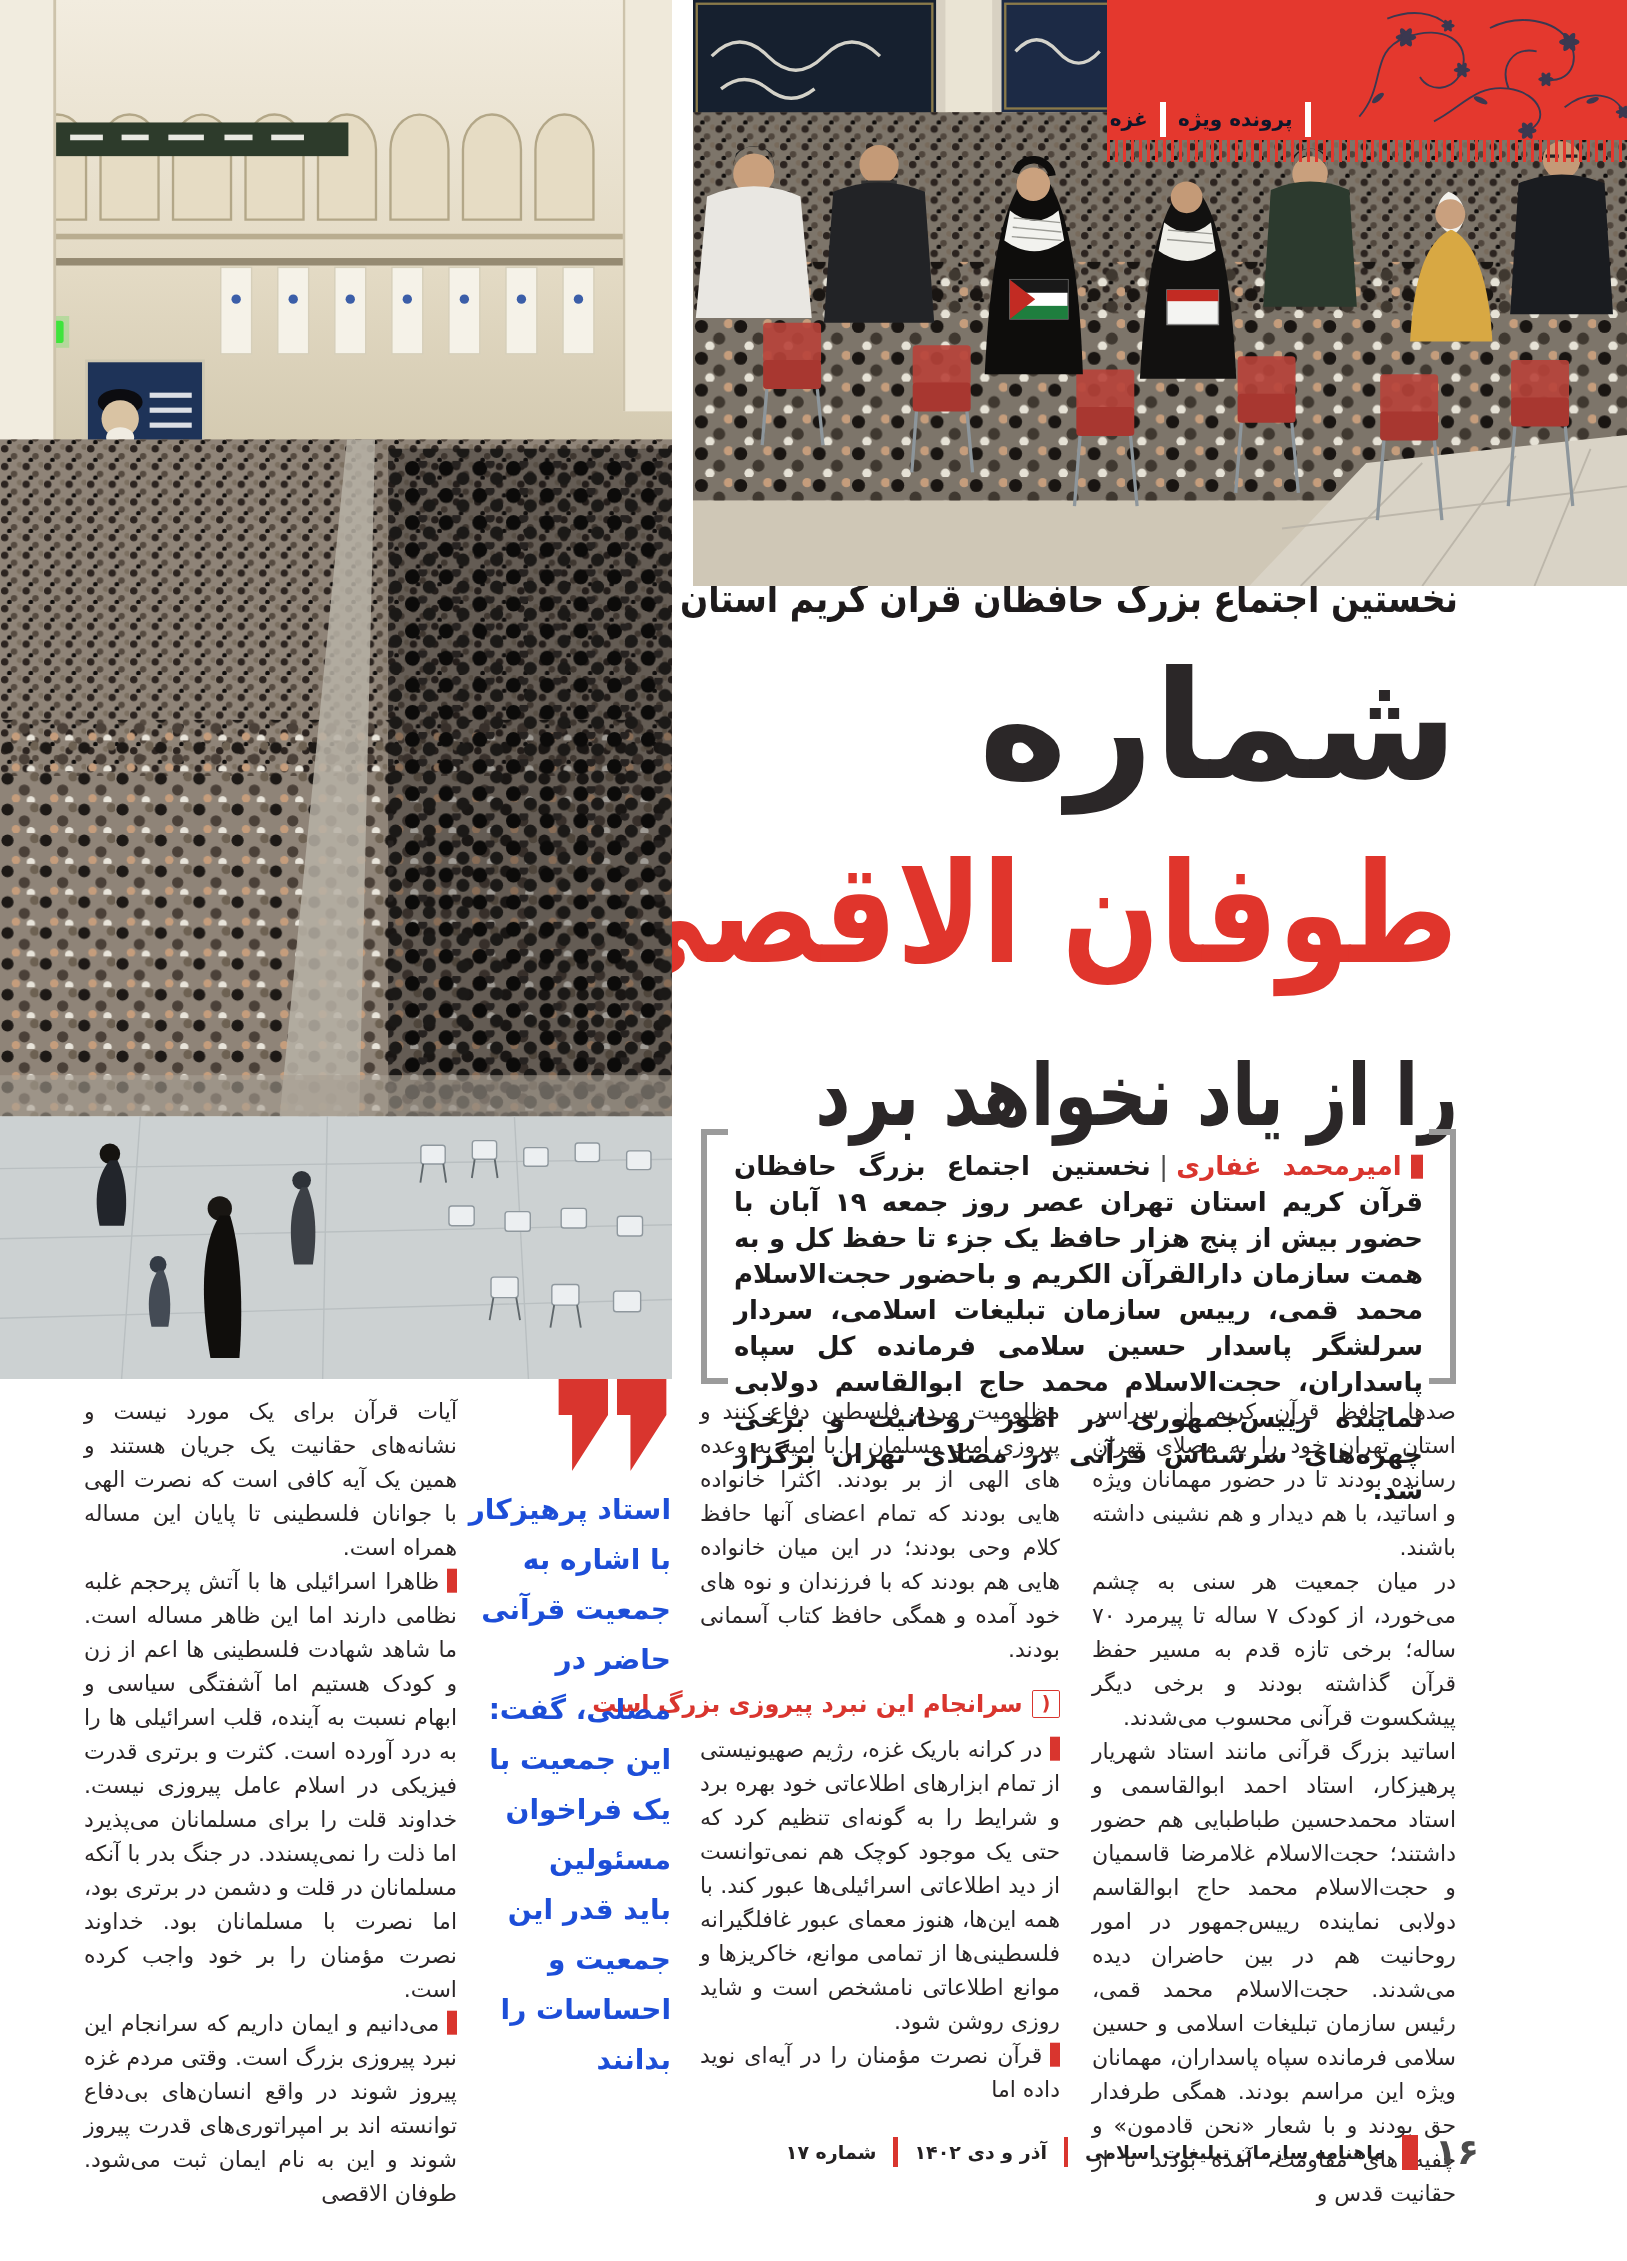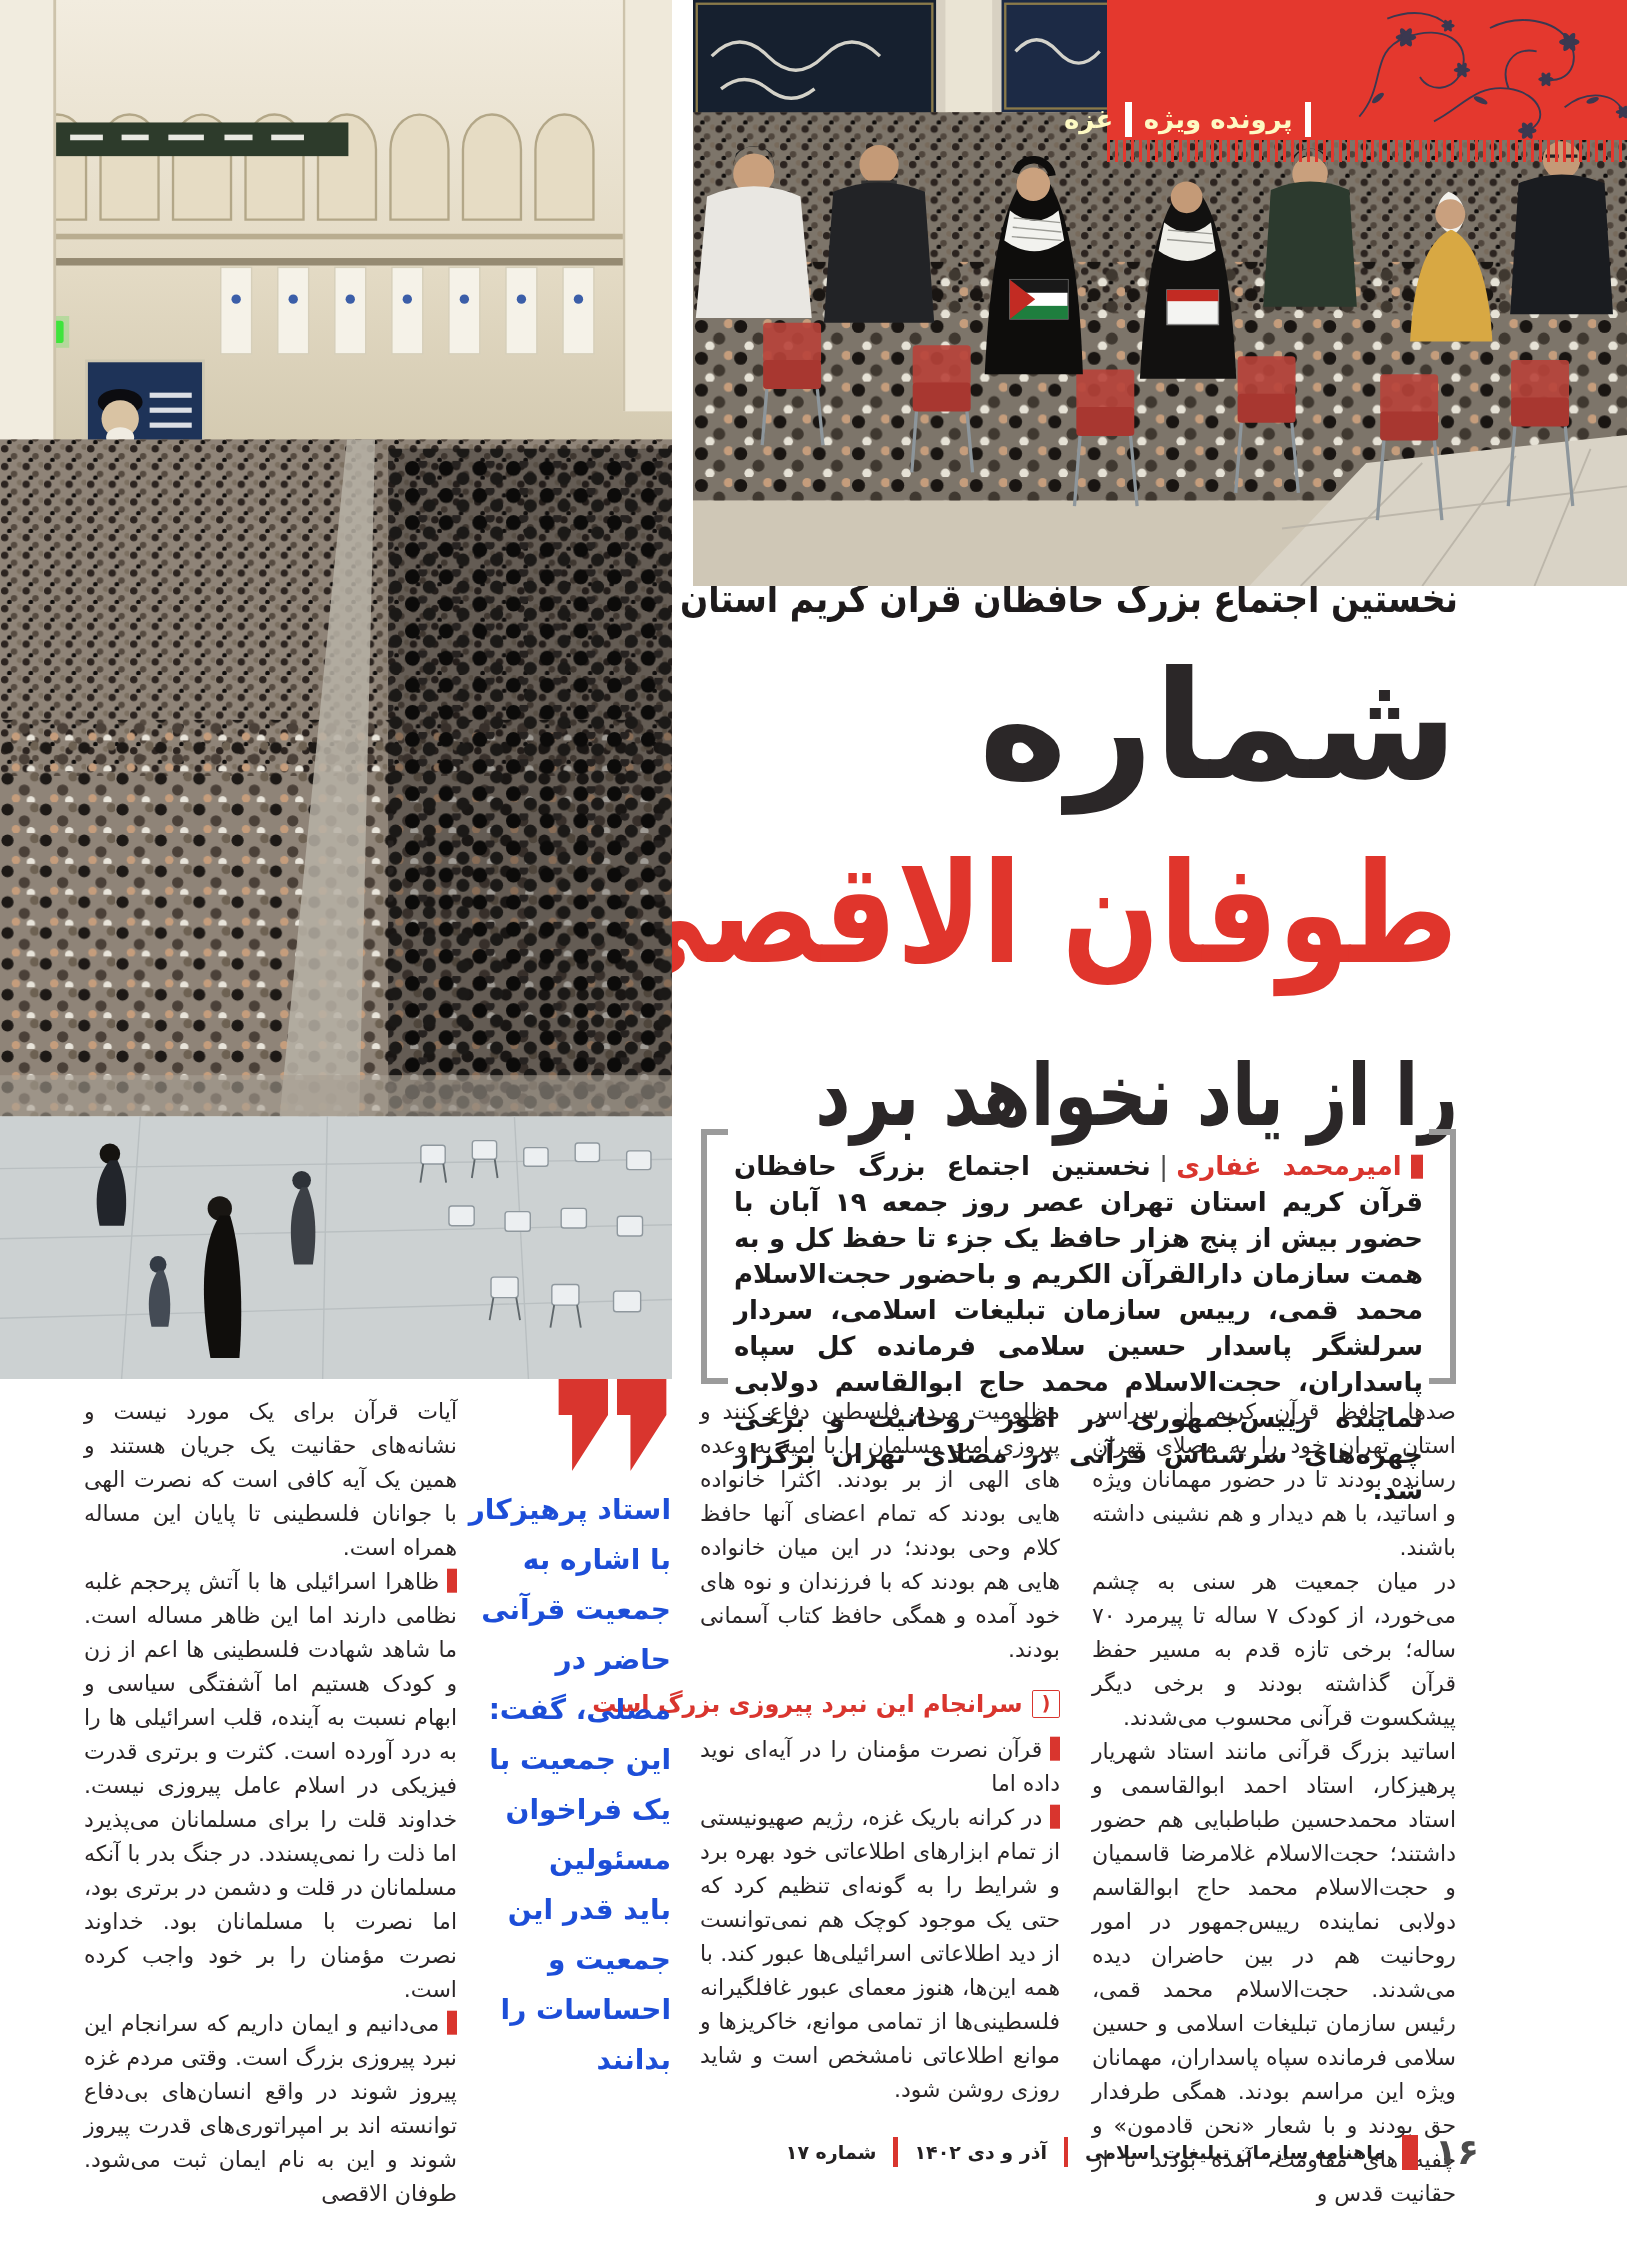--- a/index.html
+++ b/index.html
@@ -8,21 +8,21 @@
     font-family:"DejaVu Sans",sans-serif;overflow:hidden;
   }
   .abs{position:absolute;}
   .rtl{direction:rtl;}
 
   
   .banner{left:1107px;top:0;width:520px;height:140px;background:#e4382e;z-index:3;}
   .banner svg.floral{position:absolute;right:0;top:0;width:100%;height:100%;}
   .banner-label{position:absolute;right:316px;bottom:2.8px;display:flex;align-items:center;gap:12px;direction:rtl;}
   .banner-bar{display:inline-block;width:6.5px;height:35px;background:#ffffff;}
-  .banner-label .lbl{font-size:26px;font-weight:bold;color:#fef9c3;white-space:nowrap;line-height:35px;}
+  .banner-label .lbl{font-size:20px;font-weight:bold;color:#0f172a;white-space:nowrap;line-height:35px;}
   .fringe{left:1107px;top:140px;width:520px;height:21.5px;z-index:3;
     background:repeating-linear-gradient(to right,#e4382e 0 3.3px,rgba(0,0,0,0) 3.3px 8px);}
 
   
   .photo-left{left:0;top:0;width:672px;height:1379px;z-index:1;background:#d9d0ba;}
   .photo-right{left:693px;top:0;width:934px;height:586px;z-index:1;background:#cfc7b6;}
   .photo-left svg,.photo-right svg{width:100%;height:100%;display:block;}
 
   
   .kicker{right:169px;top:576px;width:935px;text-align:right;font-size:39px;font-weight:bold;
@@ -409,22 +409,22 @@
   <p><span>در میان جمعیت هر سنی به چشم می‌خورد، از کودک ۷ ساله تا پیرمرد ۷۰ ساله؛ برخی تازه قدم به مسیر حفظ قرآن گذاشته بودند و برخی دیگر پیشکسوت قرآنی محسوب می‌شدند.</span></p>
   <p><span>اساتید بزرگ قرآنی مانند استاد شهریار پرهیزکار، استاد احمد ابوالقاسمی و استاد محمدحسین طباطبایی هم حضور داشتند؛ حجت‌الاسلام غلامرضا قاسمیان و حجت‌الاسلام محمد حاج ابوالقاسم دولابی نماینده رییس‌جمهور در امور روحانیت هم در بین حاضران دیده می‌شدند. حجت‌الاسلام محمد قمی، رئیس سازمان تبلیغات اسلامی و حسین سلامی فرمانده سپاه پاسداران، مهمانان ویژه این مراسم بودند. همگی طرفدار حق بودند و با شعار «نحن قادمون» و چفیه های مقاومت، آمده بودند تا از حقانیت قدس و</span></p>
 </div>
 
 <div class="abs col col-mid">
   <p><span>مظلومیت مردم فلسطین دفاع کنند و پیروزی امت مسلمان را با امید به وعده های الهی از بر بودند. اکثرا خانواده هایی بودند که تمام اعضای آنها حافظ کلام وحی بودند؛ در این میان خانواده هایی هم بودند که با فرزندان و نوه های خود آمده و همگی حافظ کتاب آسمانی بودند.</span></p>
   <div class="subhead">
     <span class="subicon">(</span>
     <span>سرانجام این نبرد پیروزی بزرگ است</span>
   </div>
+  <p><span class="pmark"></span><span>در کرانه باریک غزه، رژیم صهیونیستی از تمام ابزارهای اطلاعاتی خود بهره برد و شرایط را به گونه‌ای تنظیم کرد که حتی یک موجود کوچک هم نمی‌توانست از دید اطلاعاتی اسرائیلی‌ها عبور کند. با همه این‌ها، هنوز معمای عبور غافلگیرانه فلسطینی‌ها از تمامی موانع، خاکریزها و موانع اطلاعاتی نامشخص است و شاید روزی روشن شود.</span></p>
   <p><span class="pmark"></span><span>قرآن نصرت مؤمنان را در آیه‌ای نوید داده اما</span></p>
-  <p><span class="pmark"></span><span>در کرانه باریک غزه، رژیم صهیونیستی از تمام ابزارهای اطلاعاتی خود بهره برد و شرایط را به گونه‌ای تنظیم کرد که حتی یک موجود کوچک هم نمی‌توانست از دید اطلاعاتی اسرائیلی‌ها عبور کند. با همه این‌ها، هنوز معمای عبور غافلگیرانه فلسطینی‌ها از تمامی موانع، خاکریزها و موانع اطلاعاتی نامشخص است و شاید روزی روشن شود.</span></p>
 </div>
 
 <div class="abs col col-left">
   <p><span>آیات قرآن برای یک مورد نیست و نشانه‌های حقانیت یک جریان هستند و همین یک آیه کافی است که نصرت الهی با جوانان فلسطینی تا پایان این مساله همراه است.</span></p>
   <p><span class="pmark"></span><span>ظاهرا اسرائیلی ها با آتش پرحجم غلبه نظامی دارند اما این ظاهر مساله است. ما شاهد شهادت فلسطینی ها اعم از زن و کودک هستیم اما آشفتگی سیاسی و ابهام نسبت به آینده، قلب اسرائیلی ها را به درد آورده است. کثرت و برتری قدرت فیزیکی در اسلام عامل پیروزی نیست. خداوند قلت را برای مسلمانان می‌پذیرد اما ذلت را نمی‌پسندد. در جنگ بدر با آنکه مسلمانان در قلت و دشمن در برتری بود، اما نصرت با مسلمانان بود. خداوند نصرت مؤمنان را بر خود واجب کرده است.</span></p>
   <p><span class="pmark"></span><span>می‌دانیم و ایمان داریم که سرانجام این نبرد پیروزی بزرگ است. وقتی مردم غزه پیروز شوند در واقع انسان‌های بی‌دفاع توانسته اند بر امپراتوری‌های قدرت پیروز شوند و این به نام ایمان ثبت می‌شود. طوفان الاقصی</span></p>
 </div>
 
 <div class="abs pullquote">
   <div class="pq-marks">

